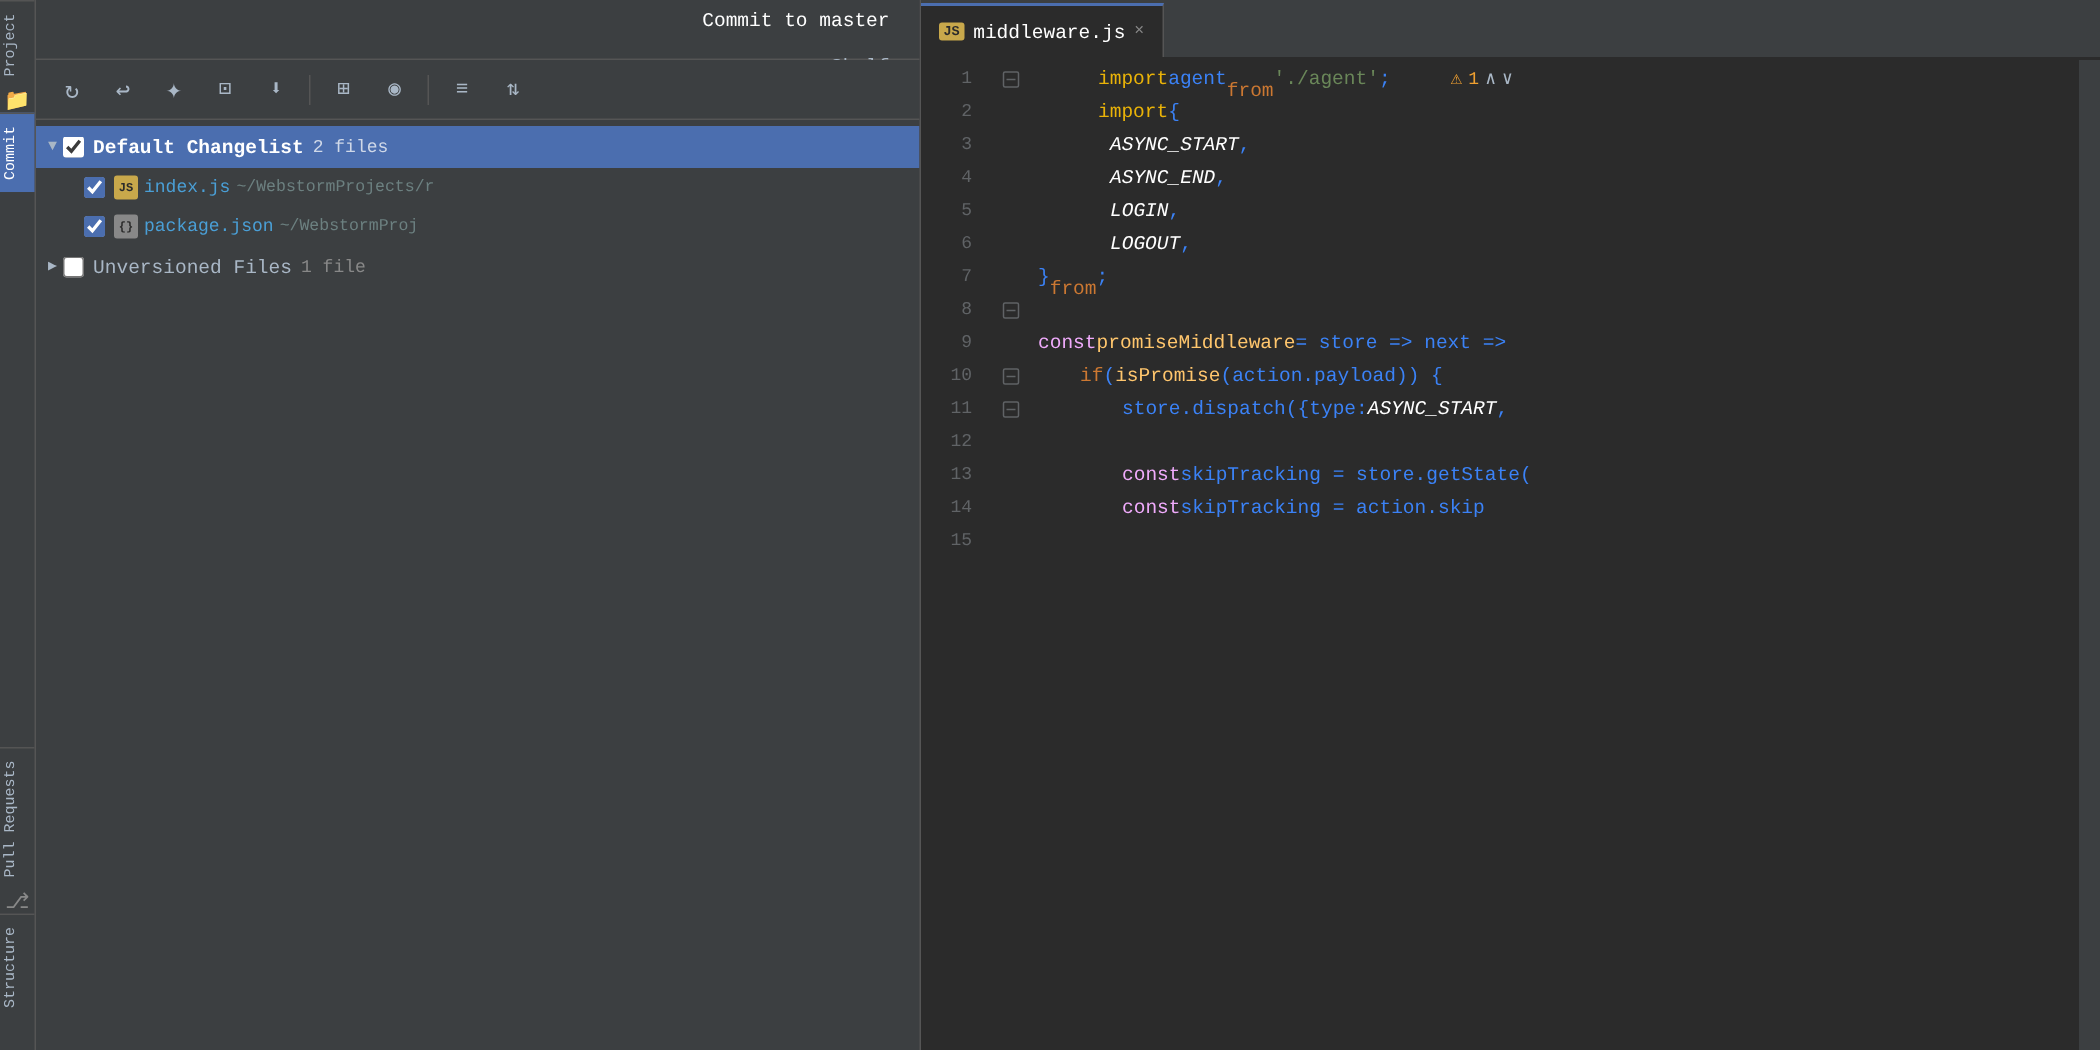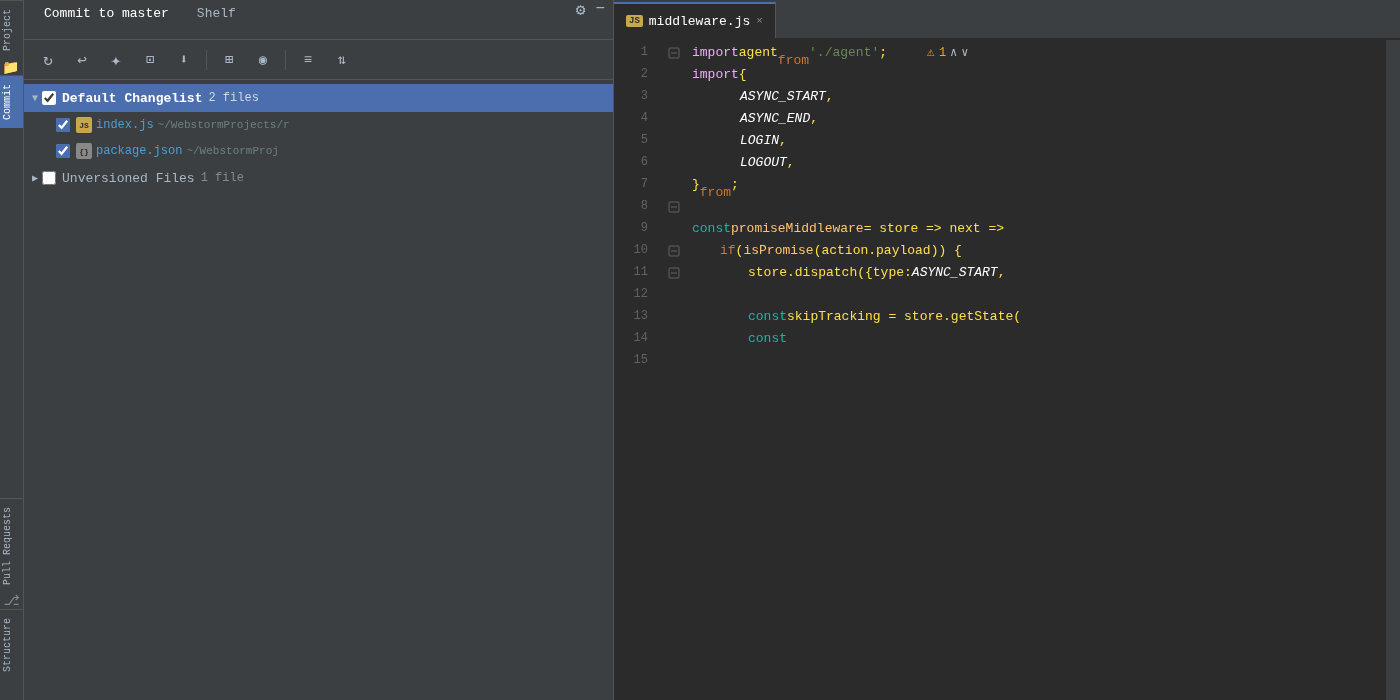--- a/index.html
+++ b/index.html
@@ -47,24 +47,25 @@
       flex-direction: column;
       border-right: 1px solid #555;
       flex-shrink: 0;
     }
 
     
     .panel-header {
       height: 40px;
       background: #3c3f41;
       display: flex;
-      align-items: flex-start;
+      align-items: flex-end;
       border-bottom: 1px solid #555;
       padding: 0 8px;
       gap: 4px;
+      flex-direction: column;
     }
     .panel-tab {
       font-size: 13px;
       color: #a9b7c6;
       padding: 6px 12px;
       cursor: pointer;
       border-radius: 3px;
     }
     .panel-tab.active {
       color: #fff;
@@ -318,28 +319,28 @@
       align-items: center;
       justify-content: center;
       font-size: 11px;
       color: #606366;
     }
     .gutter-icon.fold {
       color: #a9b7c6;
     }
 
     
-    .kw-import { color: #f0abfc; }
-    .kw-const { color: #14b8a6; }
+    .kw-import { color: #eab308; margin-left: 40px; }
+    .kw-const { color: #f0abfc; }
     .kw-from { color: #cc7832; margin-top: 16px; }
     .kw-if { color: #cc7832; }
     .str { color: #6a8759; }
     .fn { color: #ffc66d; }
     .var { color: #ffffff; font-style: italic; }
-    .normal { color: #fde047; }
+    .normal { color: #3b82f6; }
     .arrow { color: #a9b7c6; }
     .warning-icon { color: #f0a030; }
     .nav-arrow { color: #a9b7c6; font-size: 12px; }
 
     
     .warning-area {
       display: flex;
       align-items: center;
       gap: 4px;
       margin-left: auto;
@@ -595,18 +596,19 @@
 
       <div class="code-line">
         <span style="width:56px;display:inline-block;"></span>
         <span class="kw-const">const </span>
         <span class="normal">skipTracking = store.getState(</span>
       </div>
 
       <div class="code-line">
         <span style="width:56px;display:inline-block;"></span>
         <span class="kw-const">const </span>
+        <span class="normal">skipTracking = action.skip</span>
       </div>
     </div>
 
     <div class="scroll-gutter"></div>
   </div>
 </div>
 
 </body></html>

